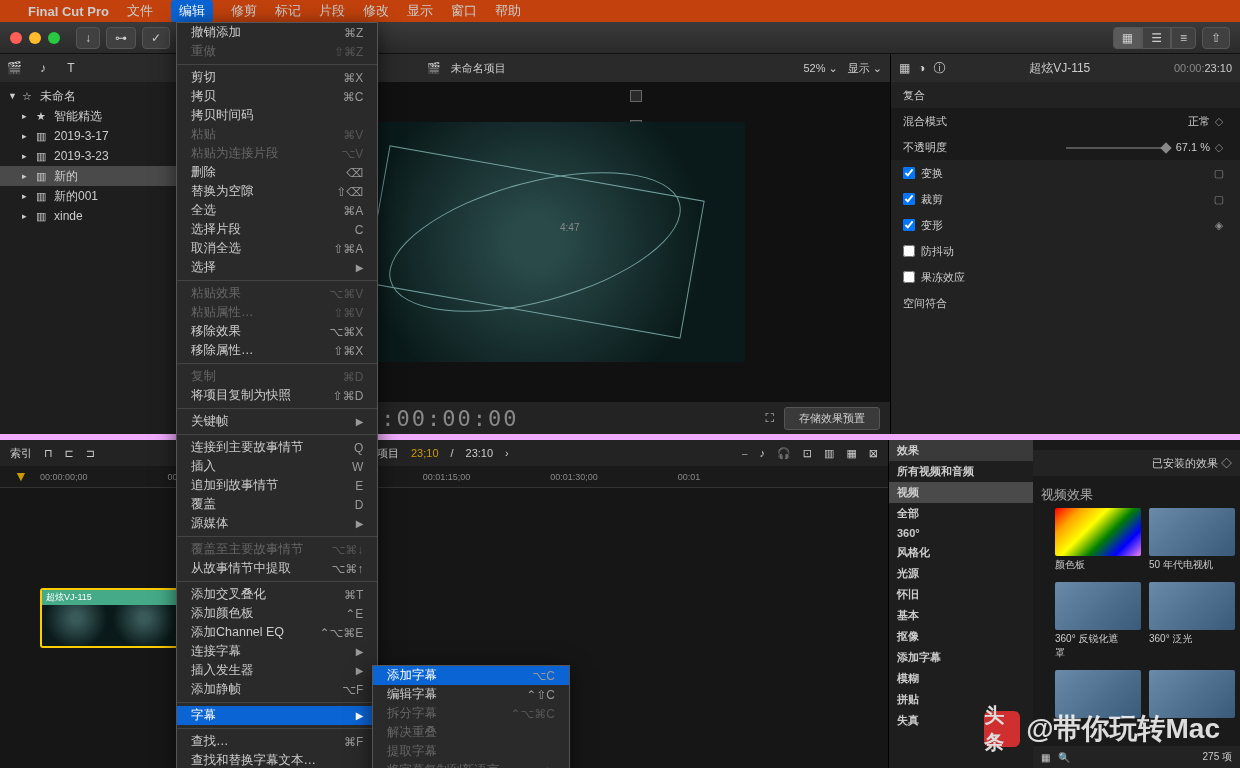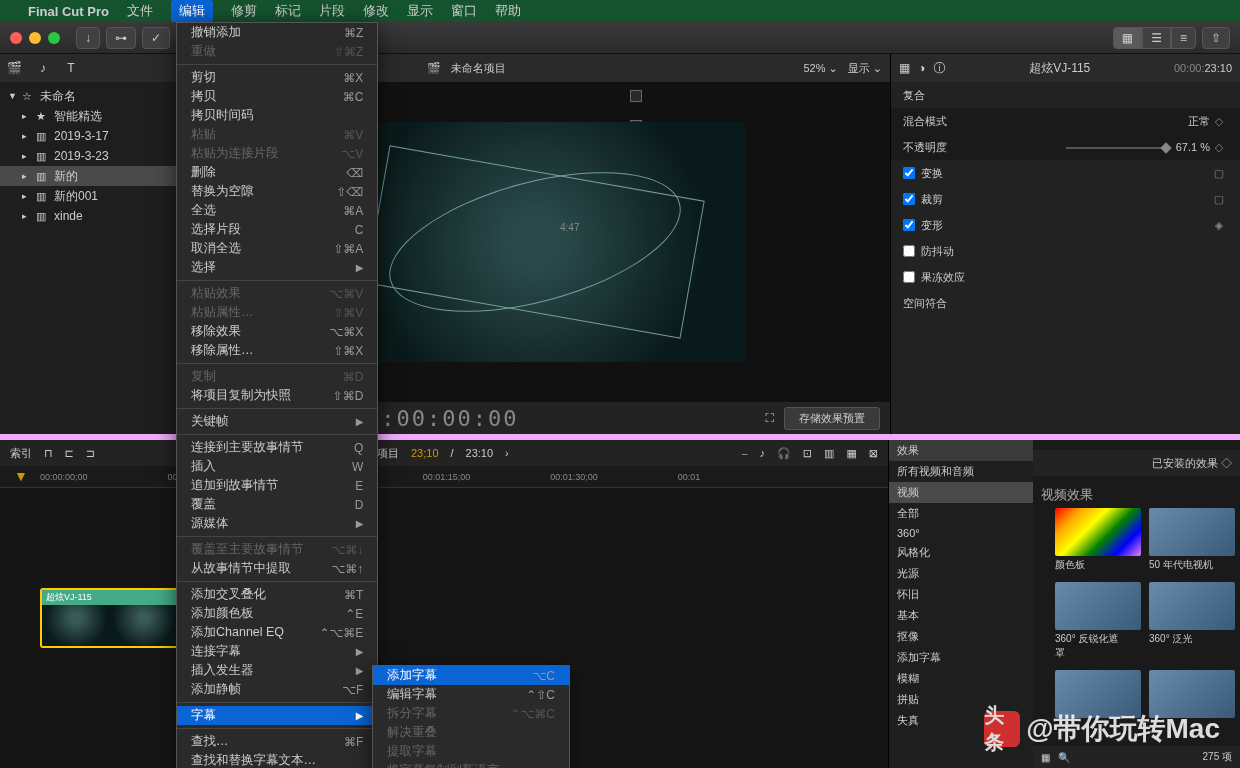--- a/index.html
+++ b/index.html
@@ -1,19 +1,19 @@
 <!DOCTYPE html>
 <html><head>
 <meta charset="utf-8">
 <style>
 * { margin: 0; padding: 0; box-sizing: border-box; font-family: -apple-system, "Helvetica Neue", sans-serif; }
 body { background: #1a1a1a; color: #ccc; width: 1240px; height: 768px; overflow: hidden; font-size: 12px; position: relative; }
 
 
-.menubar { height: 22px; background: #14532d; display: flex; align-items: center; padding: 0 10px; gap: 18px; font-size: 13px; }
+.menubar { height: 22px; background: #c2410c; display: flex; align-items: center; padding: 0 10px; gap: 18px; font-size: 13px; }
 .menubar .apple { font-size: 14px; }
 .menubar .appname { font-weight: 600; }
 .menubar .mi { cursor: default; }
 .menubar .mi.active { background: #0a64d4; color: #fff; padding: 2px 8px; border-radius: 3px; }
 
 
 .toolbar { height: 32px; background: linear-gradient(#3a3a3a,#2a2a2a); display: flex; align-items: center; padding: 0 10px; gap: 6px; border-bottom: 1px solid #111; }
 .traffic { display: flex; gap: 7px; margin-right: 10px; }
 .tl { width: 12px; height: 12px; border-radius: 50%; }
 .tl.r { background: #ff5f57; } .tl.y { background: #febc2e; } .tl.g { background: #28c840; }
@@ -69,21 +69,21 @@
 .tlleft { width: 888px; display: flex; flex-direction: column; }
 .tlbar { height: 26px; background: #232323; display: flex; align-items: center; padding: 0 10px; gap: 12px; font-size: 11px; }
 .tlruler { height: 22px; background: #1a1a1a; display: flex; align-items: center; padding: 0 40px; font-size: 9px; color: #888; gap: 80px; border-bottom: 1px solid #333; position: relative; }
 .tltrack { flex: 1; background: #161616; position: relative; padding: 100px 40px; }
 .clip { width: 140px; height: 60px; background: #2a4a4a; border: 2px solid #ffcc00; border-radius: 3px; position: relative; overflow: hidden; }
 .clip .cliplbl { position: absolute; top: 0; left: 0; right: 0; background: #4a8; color: #fff; font-size: 9px; padding: 1px 4px; }
 .clip .clipbody { display: flex; height: 100%; }
 .clip .clipthumb { flex: 1; background: radial-gradient(circle, #3a5a5a 10%, #0a1a1a 70%); }
 
 
-.fxcol { width: 145px; background: #1e1e1e; border-left: 1px solid #000; }
+.fxcol { width: 145px; background: #1e1e1e; border-left: 1px solid #000; font-weight: bold; }
 .fxhdr { background: #3a3a3a; padding: 3px 8px; font-size: 11px; }
 .fxrow { padding: 3px 8px; font-size: 11px; }
 .fxrow.sel { background: #4a4a4a; }
 .fxgrid { width: 207px; background: #1a1a1a; display: flex; flex-direction: column; margin-top: 10px; }
 .fxgbar { height: 26px; background: #232323; display: flex; align-items: center; justify-content: flex-end; padding: 0 8px; font-size: 11px; }
 .fxgbody { flex: 1; padding: 6px; overflow: auto; }
 .fxgtitle { font-size: 13px; color: #aaa; padding: 4px 2px; }
 .fxgitems { display: flex; flex-wrap: wrap; gap: 8px; }
 .fxthumb { width: 86px; padding-left: 16px; }
 .fximg { width: 86px; height: 48px; background: linear-gradient(135deg, #6a8aaa, #3a5a7a); border-radius: 2px; }

